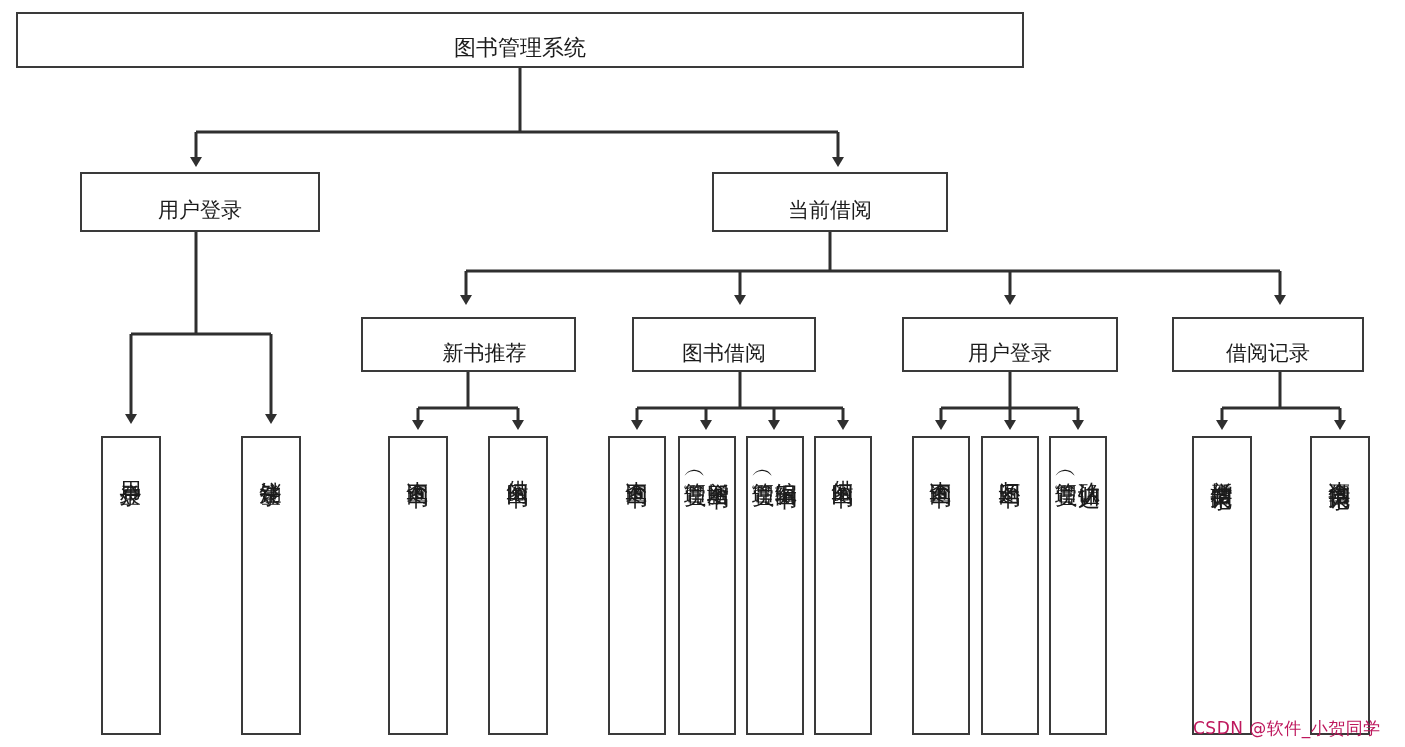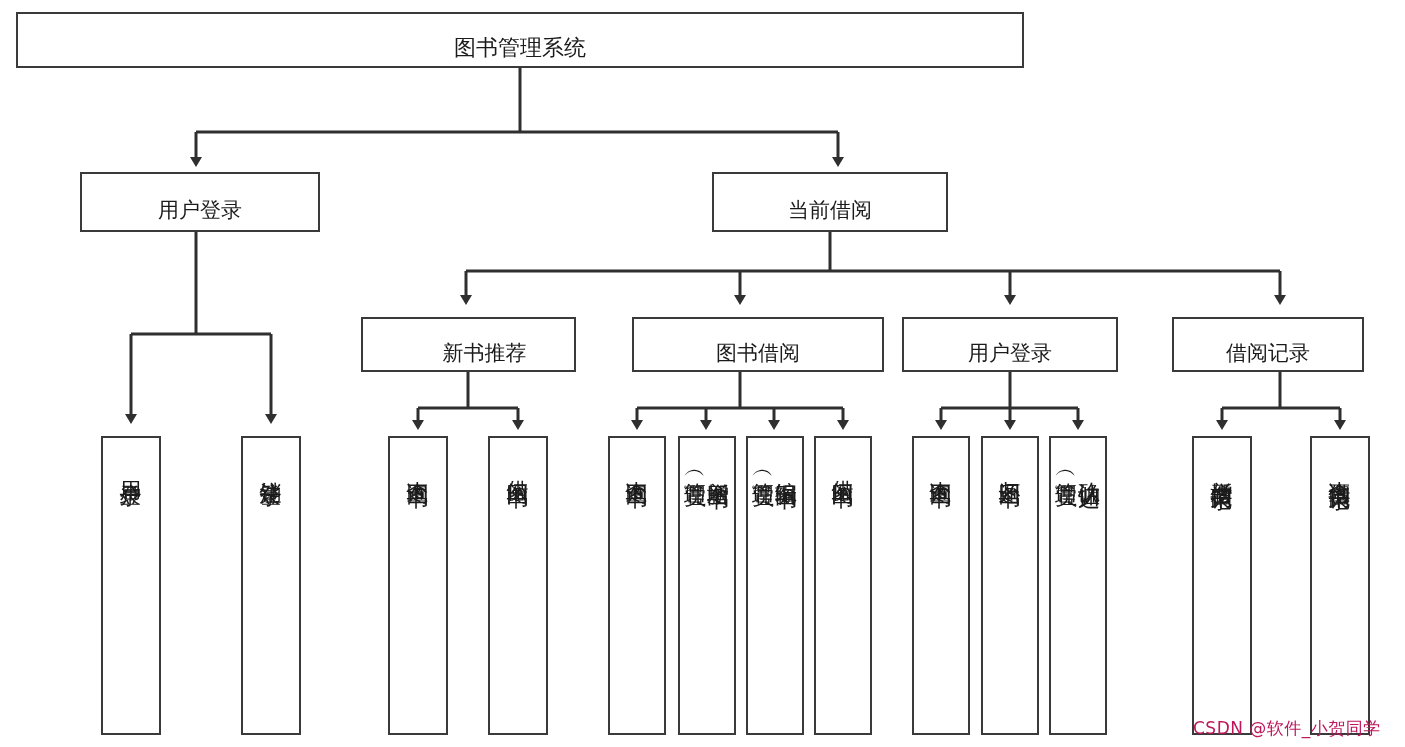--- a/index.html
+++ b/index.html
@@ -130,21 +130,21 @@
   <div class="node horiz" style="left:80px; top:172px; width:240px; height:60px;">
     <span class="label">用户登录</span>
   </div>
   <div class="node horiz" style="left:712px; top:172px; width:236px; height:60px;">
     <span class="label">当前借阅</span>
   </div>
 
   <div class="node horiz" style="left:361px; top:317px; width:215px; height:55px;padding-left:32px;">
     <span class="label">新书推荐</span>
   </div>
-  <div class="node horiz" style="left:632px; top:317px; width:252px; height:55px;">
+  <div class="node horiz" style="left:632px; top:317px; width:184px; height:55px;">
     <span class="label">图书借阅</span>
   </div>
   <div class="node horiz" style="left:902px; top:317px; width:216px; height:55px;">
     <span class="label">用户登录</span>
   </div>
   <div class="node horiz" style="left:1172px; top:317px; width:192px; height:55px;">
     <span class="label">借阅记录</span>
   </div>
 
   <div class="node vert" style="left:101px; top:436px; width:60px; height:299px;">

